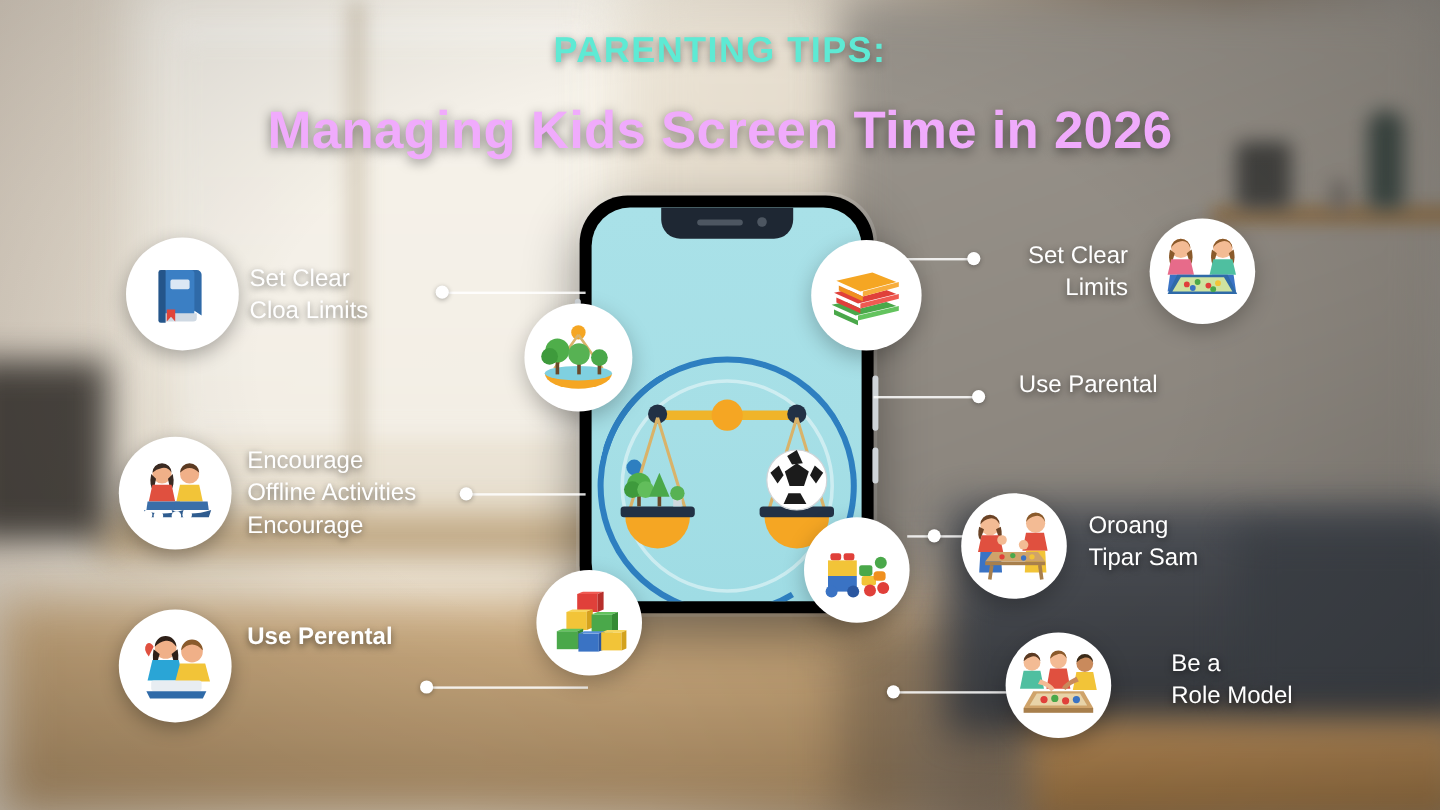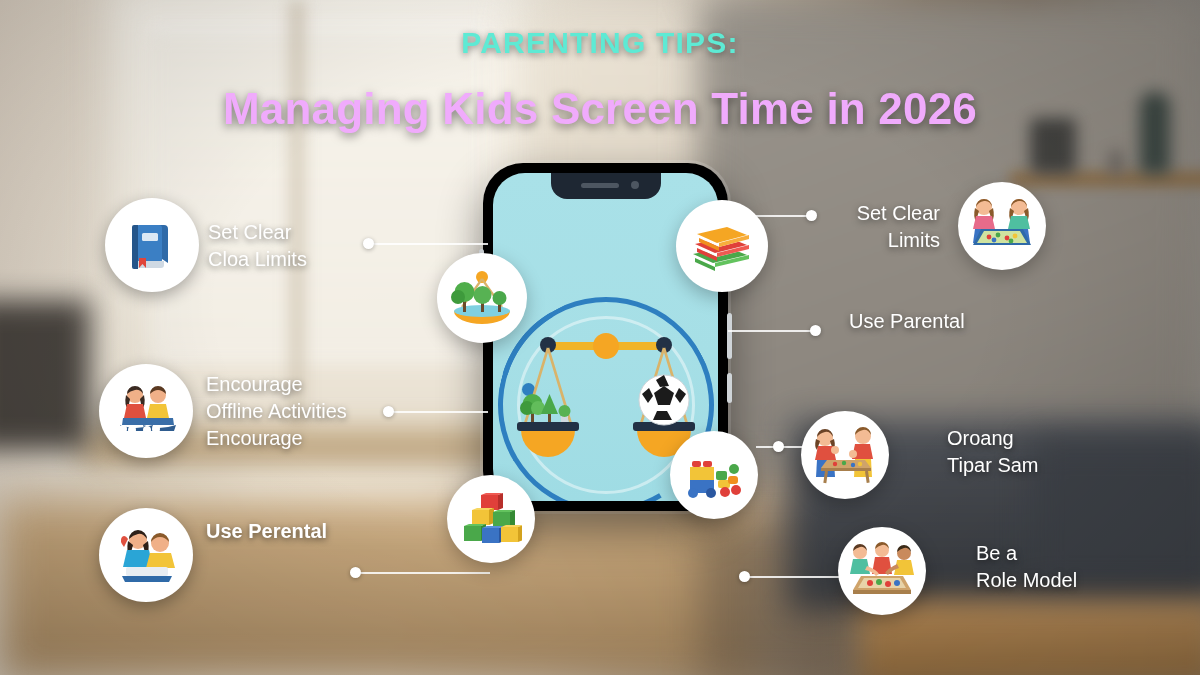--- a/index.html
+++ b/index.html
@@ -465,21 +465,21 @@
 
   <div class="label right-al" style="left:790px; top:200px; width:150px;">
     <div>Set Clear</div>
     <div>Limits</div>
   </div>
 
   <div class="label" style="left:838px; top:308px; width:220px;margin-left:11px;">
     <div>Use Parental</div>
   </div>
 
-  <div class="label" style="left:907px; top:425px; width:180px;margin-left:40px;">
+  <div class="label" style="left:907px; top:425px; width:180px;">
     <div>Oroang</div>
     <div>Tipar Sam</div>
   </div>
 
   <div class="label" style="left:976px; top:540px; width:180px;">
     <div>Be a</div>
     <div>Role Model</div>
   </div>
 
 </div>

